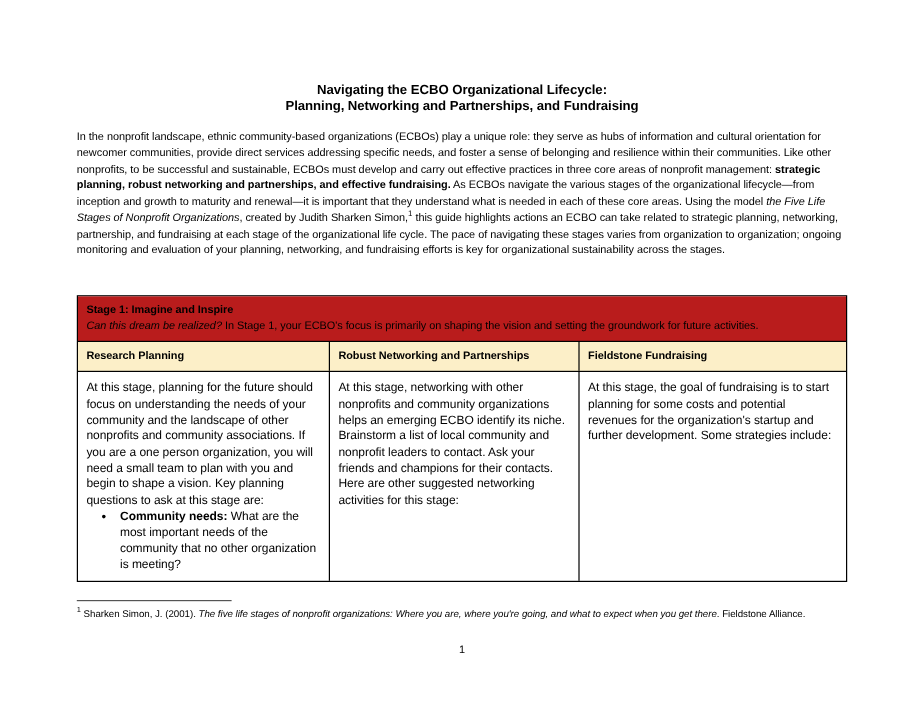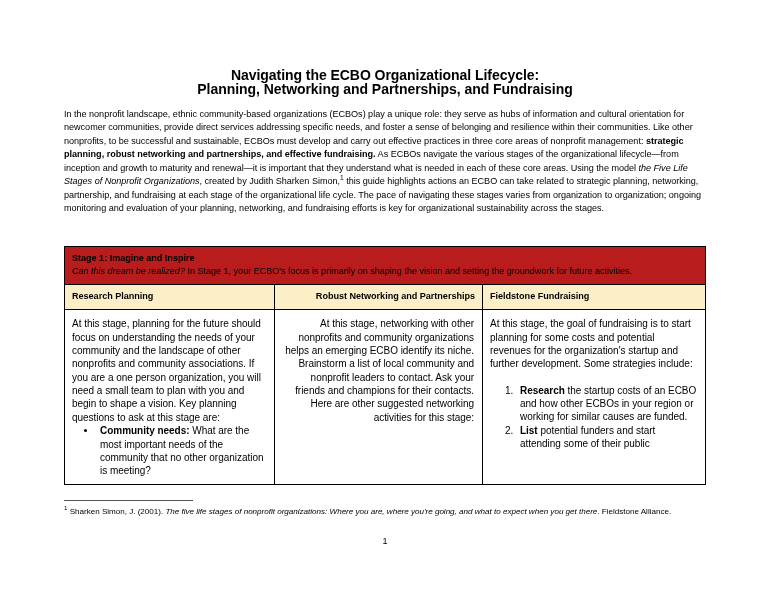--- a/index.html
+++ b/index.html
@@ -23,21 +23,21 @@
     background: #ffffff;
   }
 
   
   .doc-title {
     position: absolute;
     left: 64px;
     top: 68px;
     width: 642px;
     text-align: center;
-    font-size: 14px;
+    font-size: 11px;
     font-weight: bold;
     line-height: 14.4px;
     letter-spacing: -0.05px;
   }
   .doc-title .line { display: block; }
 
   
   .intro {
     position: absolute;
     left: 64px;
@@ -98,21 +98,21 @@
     align-items: stretch;
   }
   .col-body {
     font-size: 10px;
     line-height: 13.35px;
     padding: 7px 8px 6px 7px;
     box-sizing: border-box;
     letter-spacing: -0.03px;
   }
   .c1 { width: 209px; }
-  .c2 { width: 208px; border-left: 1.1px solid #000000; text-align: right; }
+  .c2 { width: 208px; border-left: 1.1px solid #000000; }
   .c3 { width: 223px; border-left: 1.1px solid #000000; }
 
   .col-body p { margin: 0; }
   .col-body b { font-weight: bold; }
 
   ul.bullets {
     margin: 0;
     padding-left: 25px;
     list-style-type: disc;
   }
@@ -193,24 +193,20 @@
           <li><b>Community needs:</b><span> What are the most important needs of the community that no other organization is meeting?</span></li>
         </ul>
       </div>
 
       <div class="col-body c2">
         <p>At this stage, networking with other nonprofits and community organizations helps an emerging ECBO identify its niche. Brainstorm a list of local community and nonprofit leaders to contact. Ask your friends and champions for their contacts. Here are other suggested networking activities for this stage:</p>
       </div>
 
       <div class="col-body c3">
         <p>At this stage, the goal of fundraising is to start planning for some costs and potential revenues for the organization's startup and further development. Some strategies include:</p>
-        <ol class="numbers spaced">
-          <li><b>Research</b><span> the startup costs of an ECBO and how other ECBOs in your region or working for similar causes are funded.</span></li>
-          <li><b>List</b><span> potential funders and start attending some of their public</span></li>
-        </ol>
       </div>
 
     </div>
   </div>
 
   <div class="footnote-rule"></div>
   <div class="footnote"><sup>1</sup><span> Sharken Simon, J. (2001). </span><i>The five life stages of nonprofit organizations: Where you are, where you're going, and what to expect when you get there</i><span>. Fieldstone Alliance.</span></div>
 
   <div class="page-number">1</div>
 

